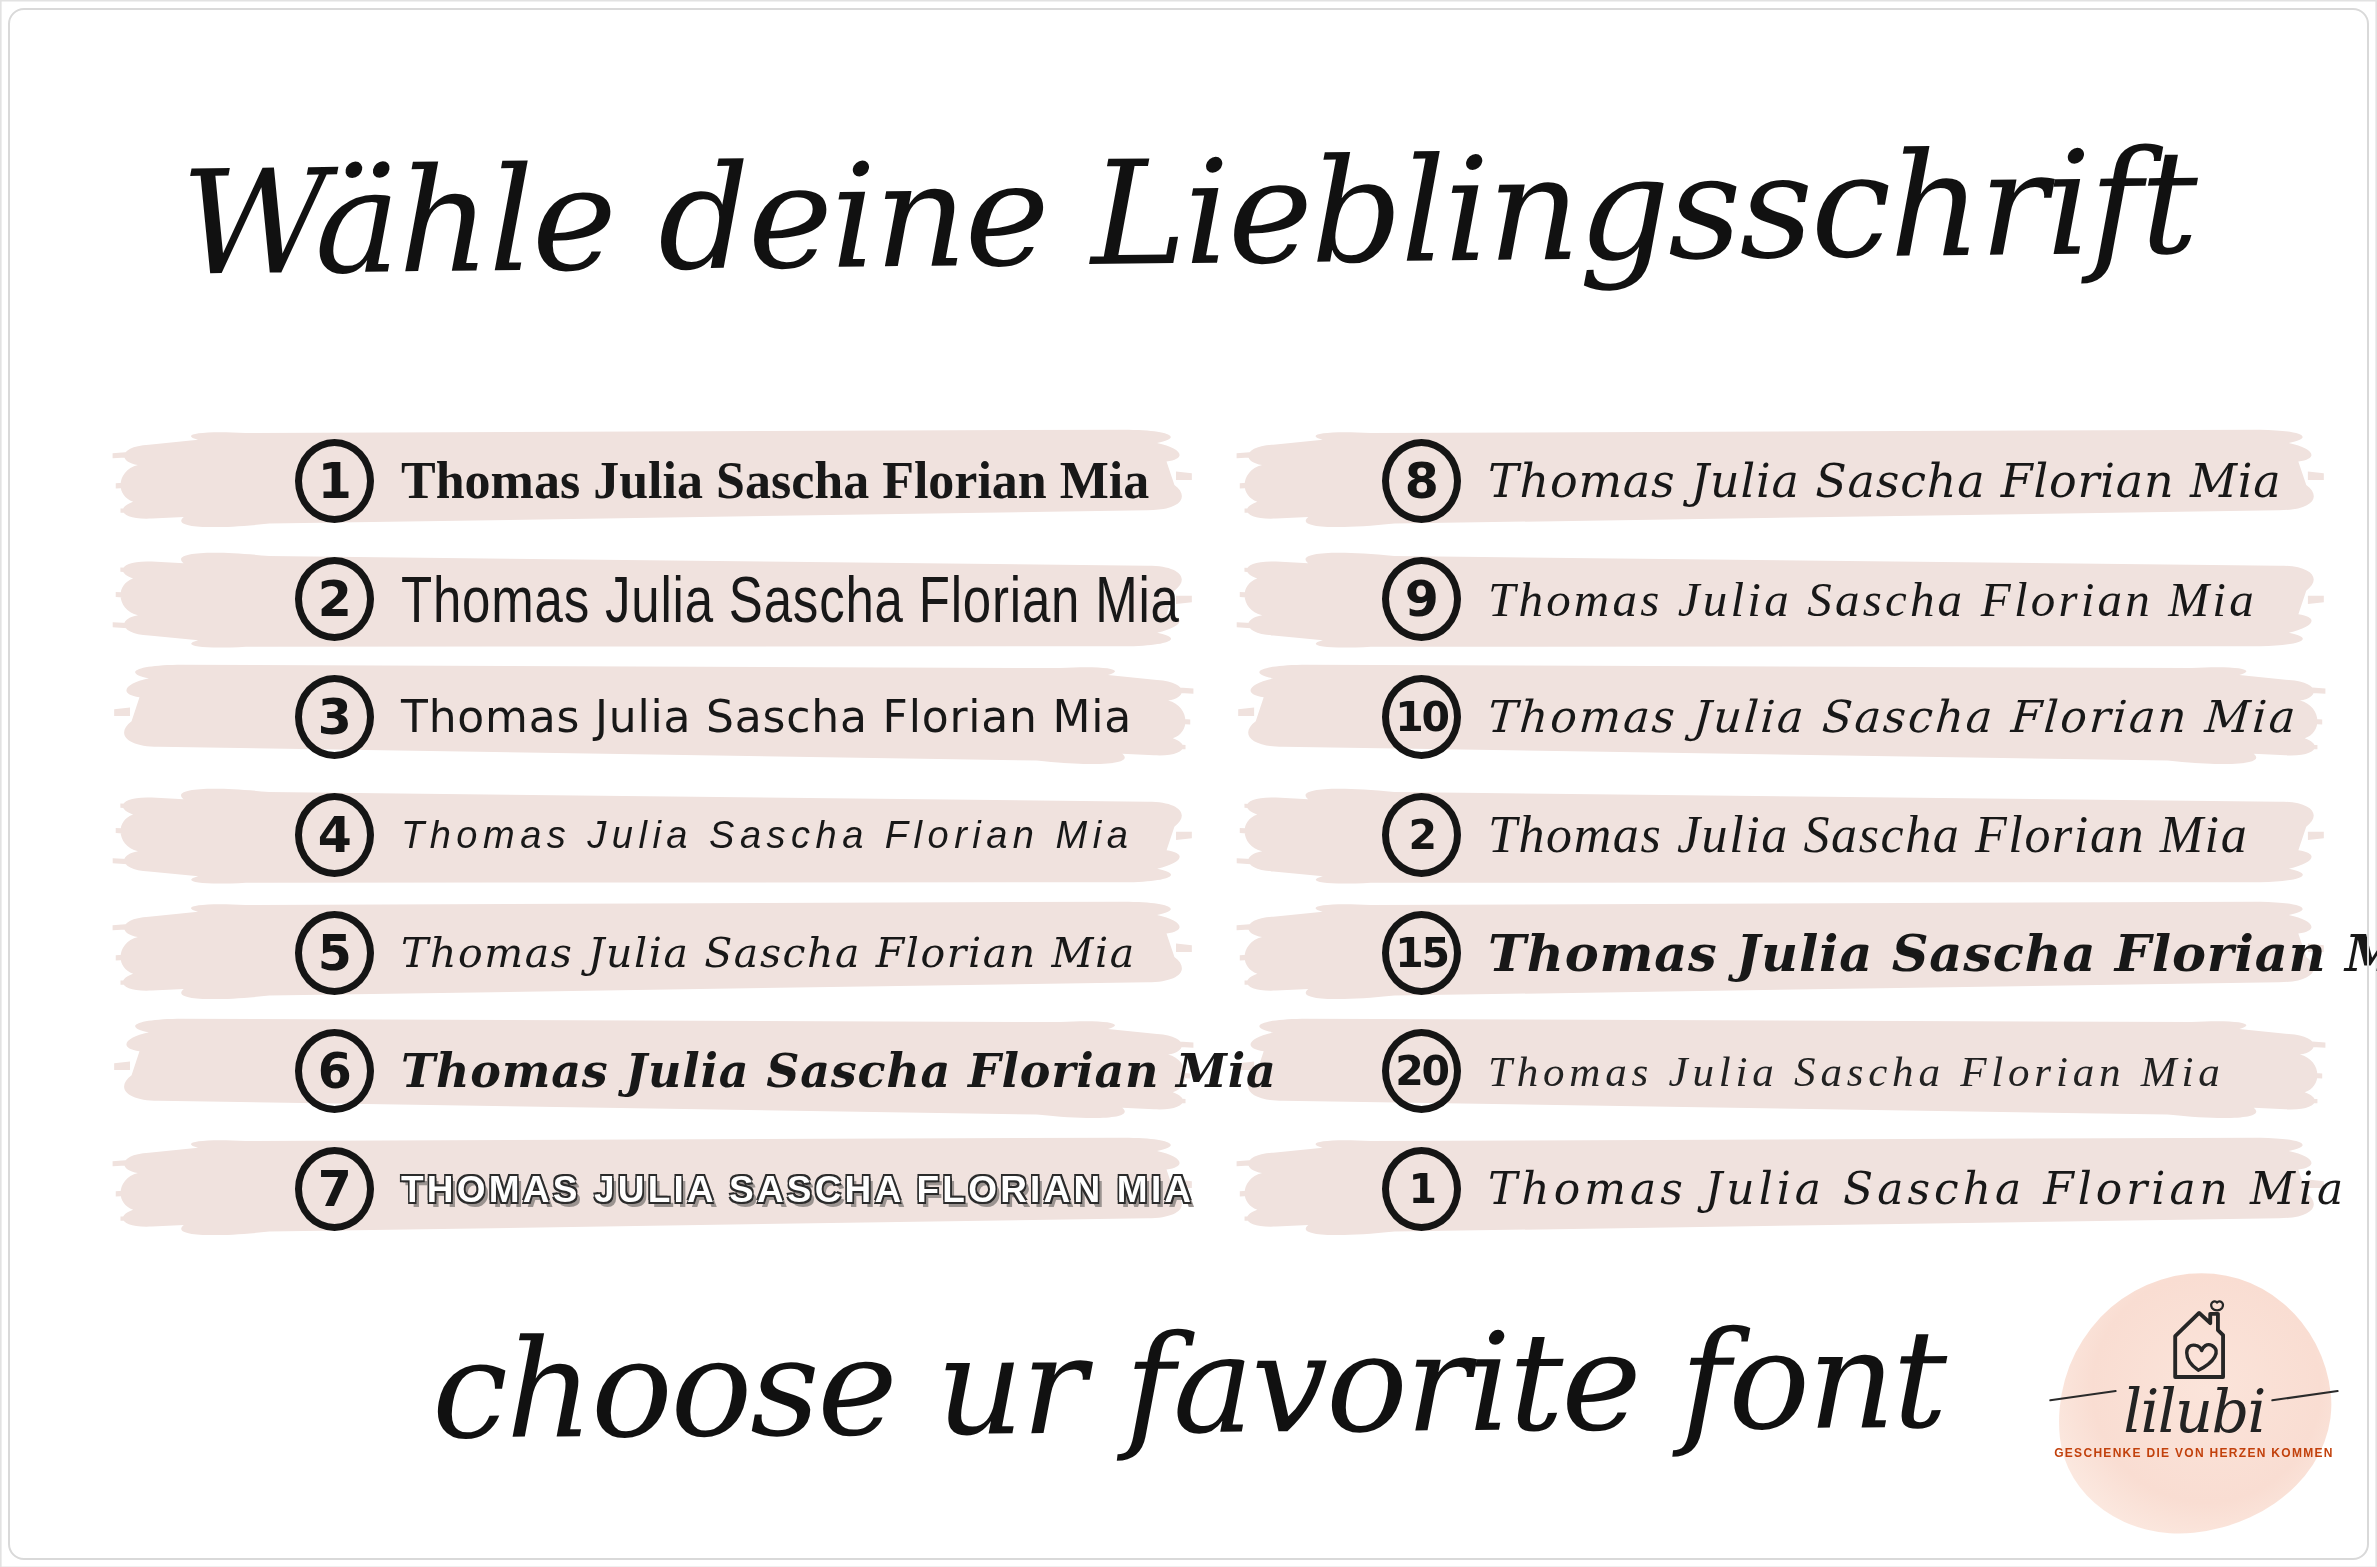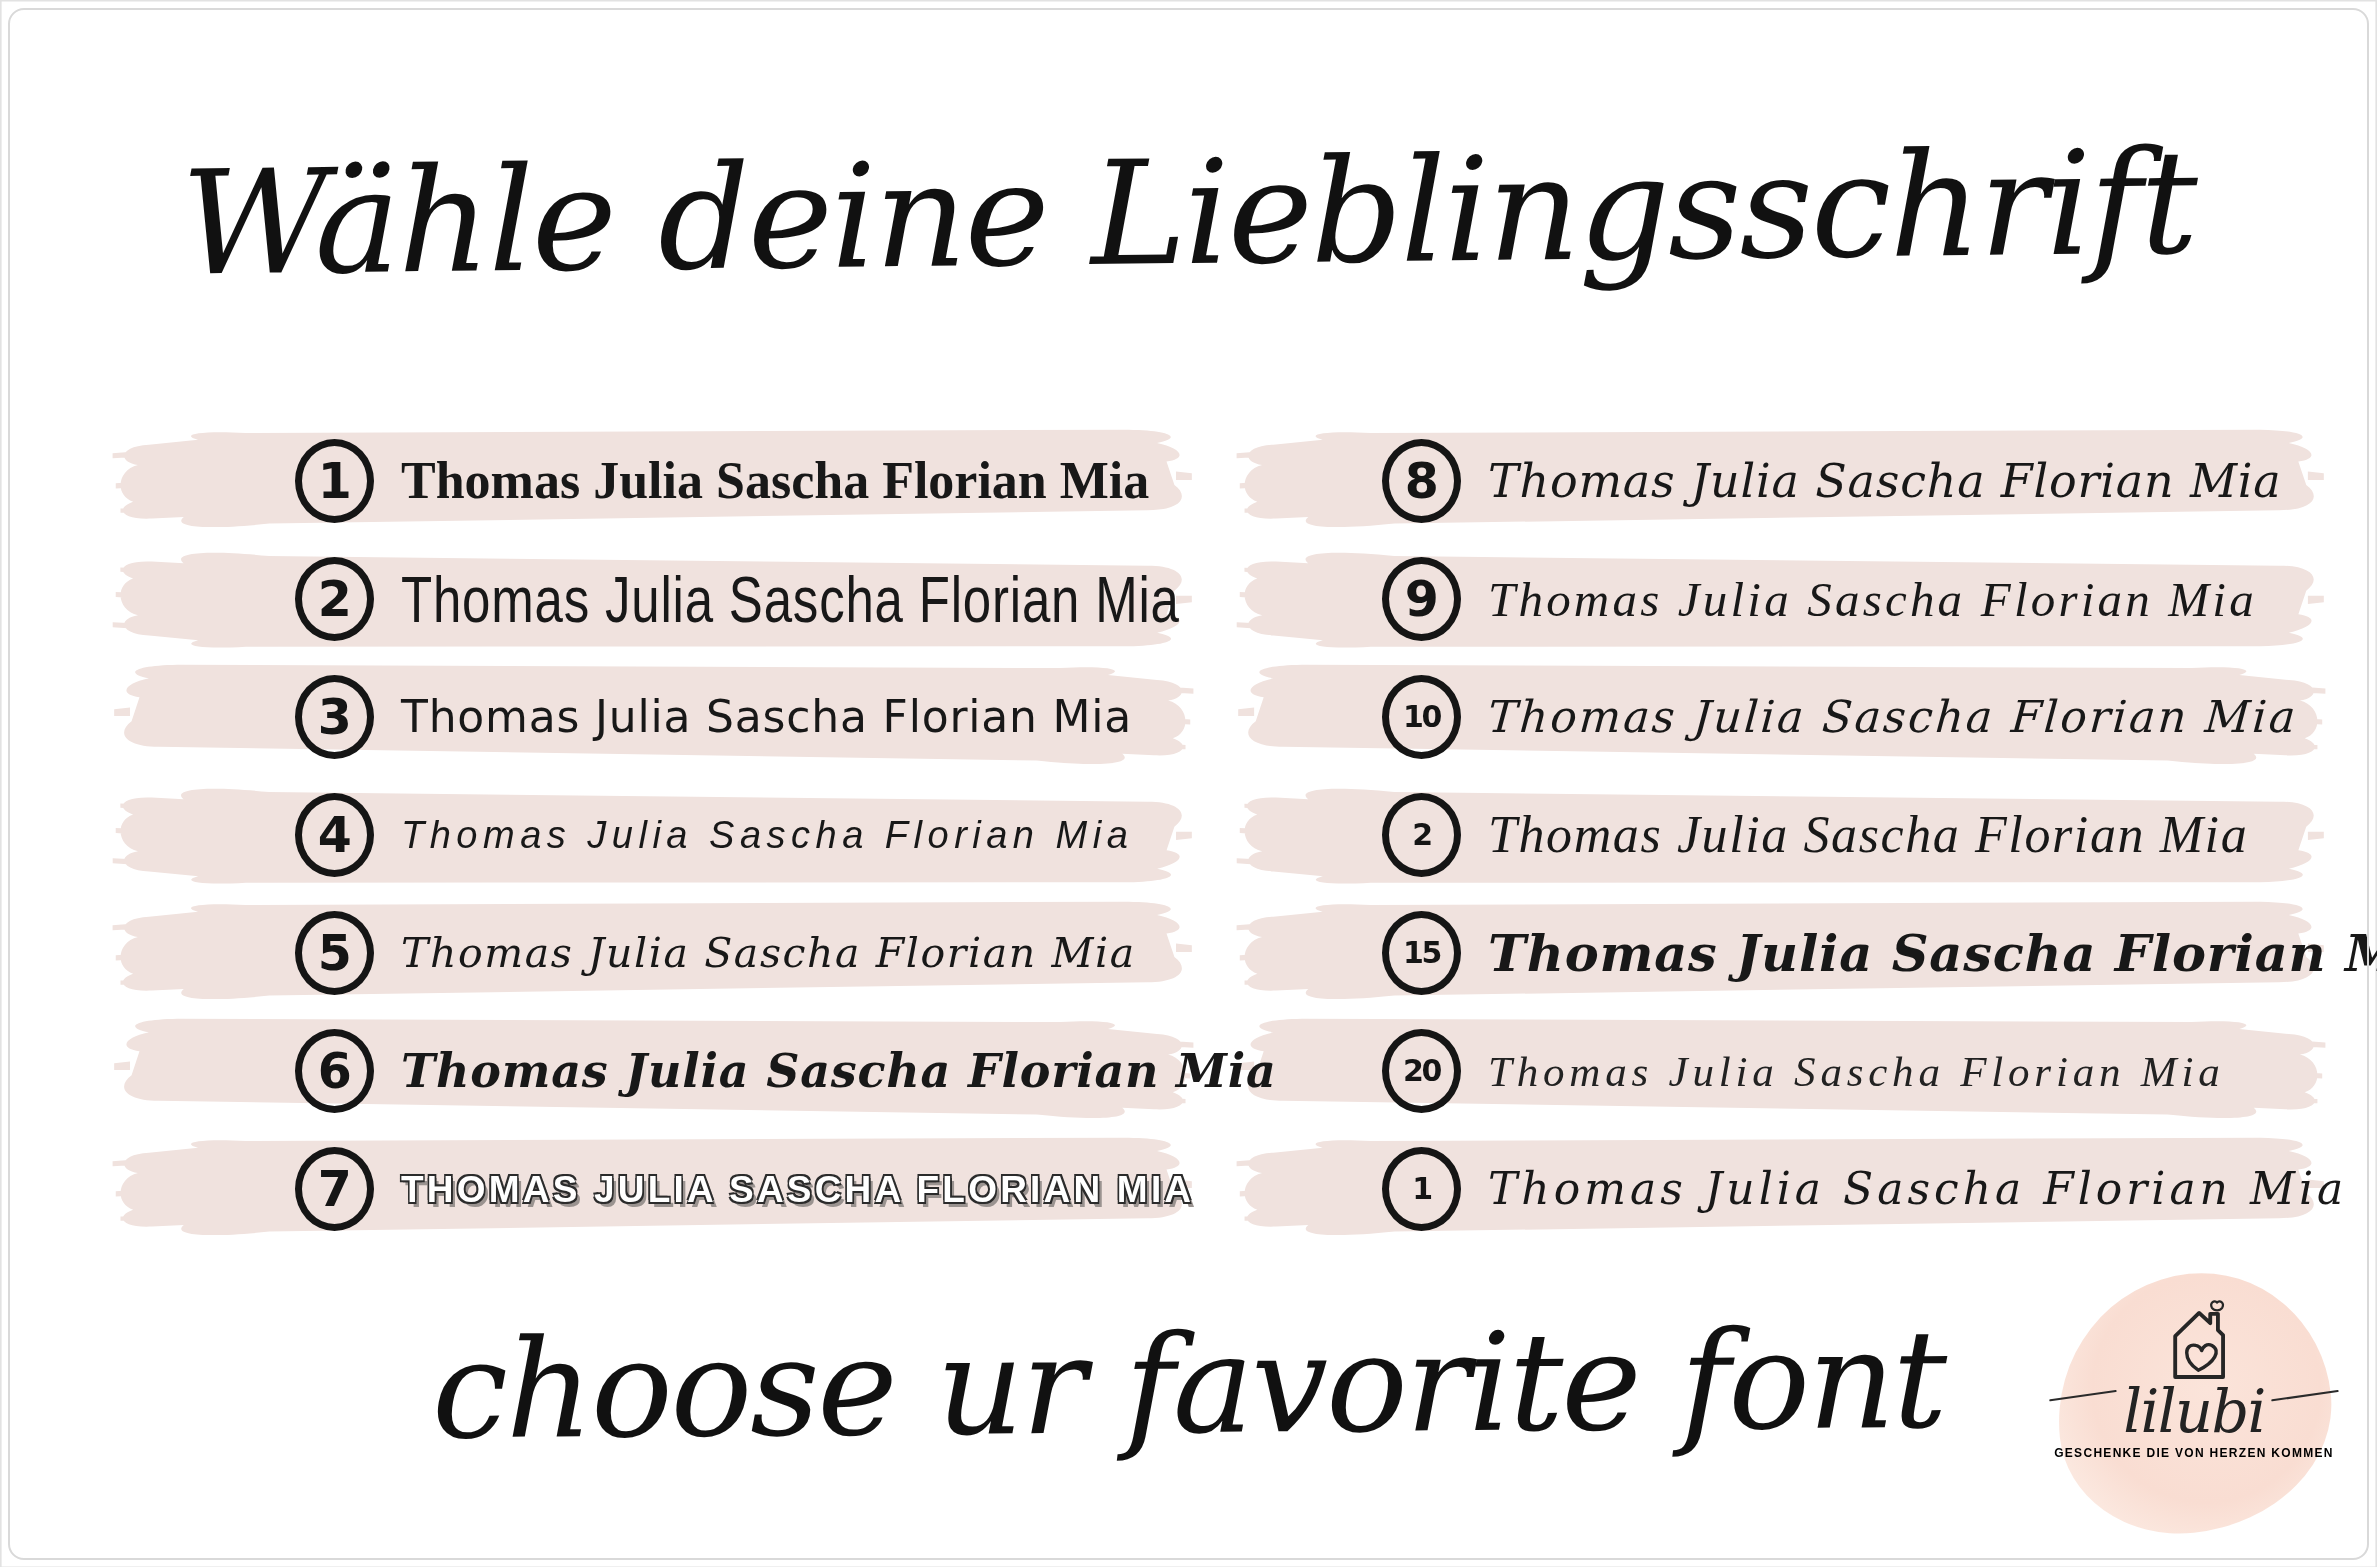--- a/index.html
+++ b/index.html
@@ -51,21 +51,21 @@
     width:65px;height:70px;border:7.1px solid #151515;border-radius:50%;
     display:flex;align-items:center;justify-content:center;
     background:transparent;
   }
   #col-left .badge{margin-left:184px;}
   #col-right .badge{margin-left:147px;}
   .num{
     font-family:"DejaVu Sans",sans-serif;font-weight:700;font-size:49px;
     line-height:1;color:#151515;letter-spacing:-0.8px;
   }
-  .badge.two .num{font-size:30px;letter-spacing:-2.4px;}
+  .badge.two .num{font-size:41px;letter-spacing:-2.4px;}
   .sample{
     position:relative;z-index:2;margin-left:27px;white-space:nowrap;
     color:#181818;line-height:1;
   }
   
   .f1{font-family:"Liberation Serif",serif;font-weight:700;font-size:52px;letter-spacing:0px;}
   .f2{font-family:"Liberation Sans",sans-serif;font-size:51px;transform:scaleY(1.28);letter-spacing:0.8px;}
   .f3{font-family:"DejaVu Sans",sans-serif;font-size:44px;letter-spacing:0.8px;}
   .f4{font-family:"Liberation Sans",sans-serif;font-style:italic;font-size:38px;letter-spacing:5.5px;}
   .f5{font-family:"DejaVu Serif",serif;font-style:italic;font-size:41px;letter-spacing:1.6px;}
@@ -95,21 +95,21 @@
   .brand-row{display:flex;align-items:flex-start;margin-top:-6.3px;}
   .swash{width:68px;height:2.4px;background:#2a2a2a;border-radius:2.4px;}
   .swash.left{transform:translateY(12.7px) rotate(-8deg);}
   .swash.right{transform:translateY(12.7px) rotate(-8deg);}
   .brand{
     font-family:"DejaVu Serif",serif;font-style:italic;font-size:59px;
     color:#232323;margin:0 6.3px;letter-spacing:-1.6px;line-height:1;
   }
   .logo-tagline{
     margin-top:4.8px;font-family:"Liberation Sans",sans-serif;font-weight:700;
-    font-size:12px;letter-spacing:1.3px;color:#000000;white-space:nowrap;
+    font-size:12px;letter-spacing:1.3px;color:#c2410c;white-space:nowrap;
   }
 </style>
 </head>
 <body>
 
 <div class="page-frame"></div>
 
 <div class="page-title script">Wähle deine Lieblingsschrift</div>
 
 <div class="col" id="col-left">

